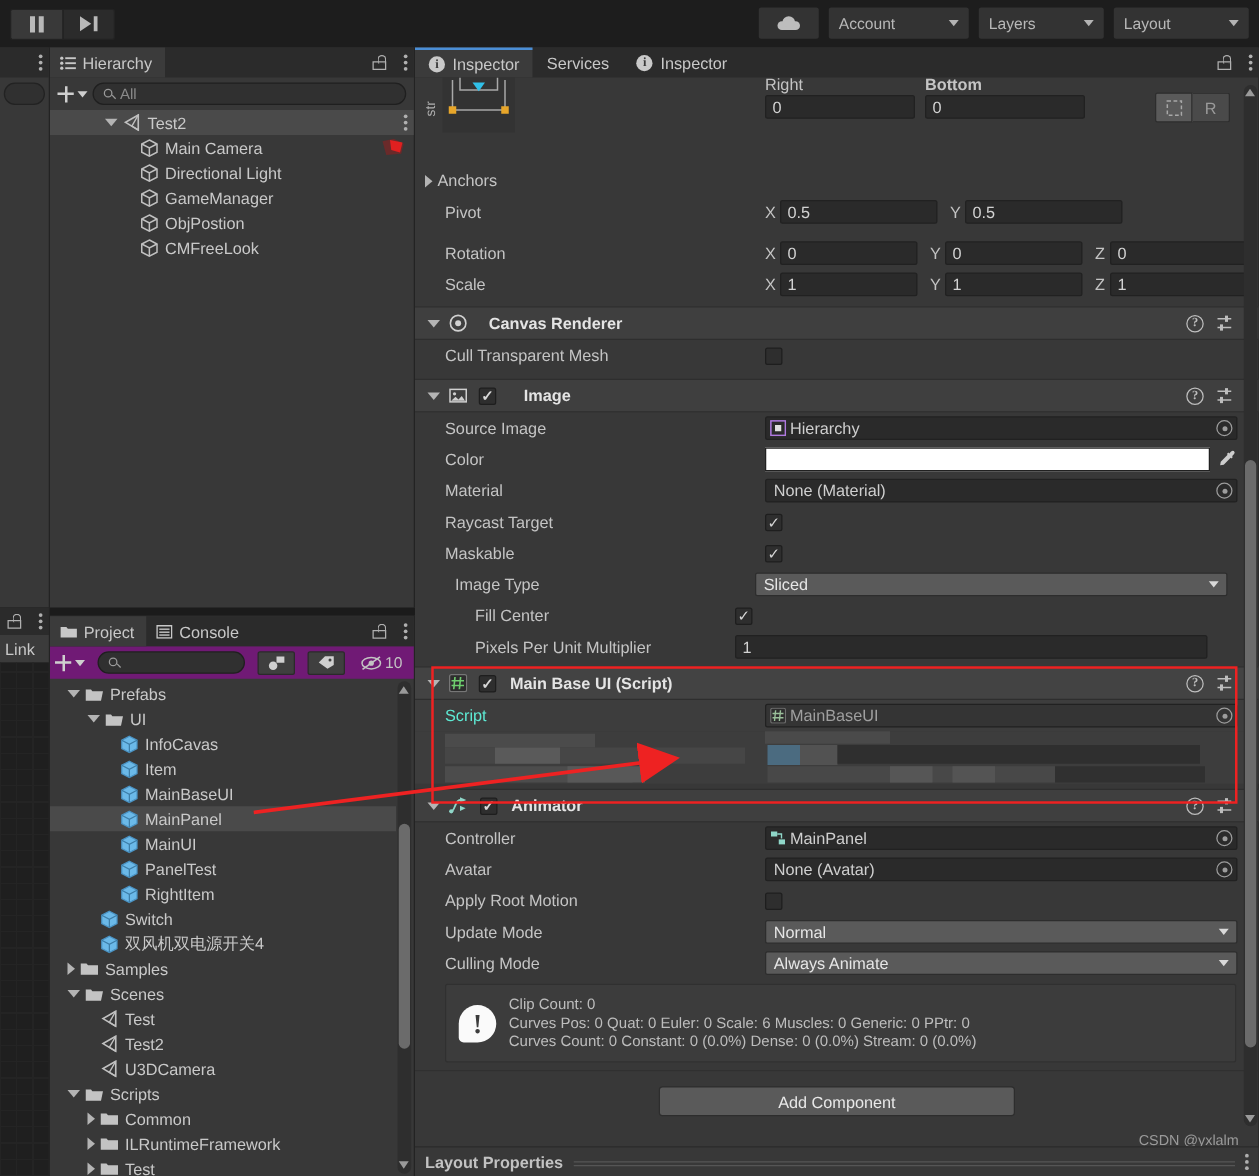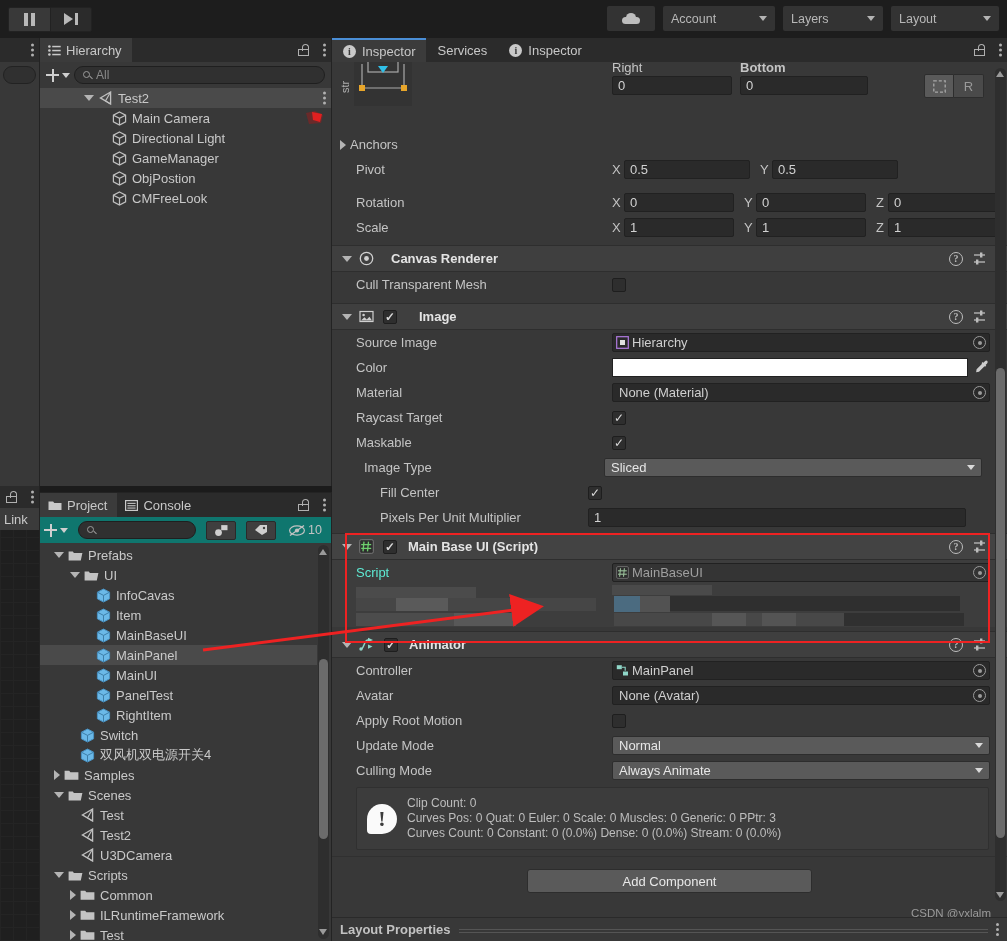--- a/index.html
+++ b/index.html
@@ -127,21 +127,21 @@
   .ic-scene svg, .ic-cube svg, .ic-folder svg { display:block; }
   .ic-cube { width:15px;height:15px;margin-right:5px;flex:0 0 auto; }
   .ic-folder { width:15px;height:13px;margin-right:5px;flex:0 0 auto; }
   .cam-badge { position:absolute; right:8px; top:2px; width:18px;height:14px; }
 
   
   .proj {
     position:absolute; left:40px; top:492px; width:292px; height:449px;
     background:#383838; border-right:1px solid #232323; border-top:1px solid #232323;
   }
-  .proj-toolbar { height:26px; display:flex; align-items:center; gap:10px; padding:0 4px; background:#0f766e; }
+  .proj-toolbar { height:26px; display:flex; align-items:center; gap:10px; padding:0 4px; background:#701a75; }
   .pt-ibtn { width:30px; height:19px; background:#3f3f3f; border:1px solid #2a2a2a; display:flex;align-items:center;justify-content:center; border-radius:2px; }
   .pt-count { display:flex; align-items:center; gap:2px; color:#c3c3c3; font-size:12.5px; padding:0 2px; }
   .proj-list { position:absolute; left:0; right:14px; top:52px; bottom:0; overflow:hidden; }
   .prow { height:20px; display:flex; align-items:center; font-size:13px; color:#c9c9c9; }
   .prow.sel { background:#4a4a4a; }
   .tri-r { width:0;height:0;border-top:5px solid transparent;border-bottom:5px solid transparent;border-left:6px solid #b4b4b4; margin-right:4px; flex:0 0 auto;}
   .tri-d { width:0;height:0;border-left:5px solid transparent;border-right:5px solid transparent;border-top:6px solid #b4b4b4; margin-right:4px; flex:0 0 auto;}
   .tri-sp { width:6px; margin-right:4px; flex:0 0 auto; }
   .vscroll {
     position:absolute; right:2px; width:11px; background:#2e2e2e; border-radius:6px;
@@ -1017,21 +1017,21 @@
         <span class="dd" style="width:378px">
           <span>Always Animate</span>
           <span class="caret"></span>
         </span>
       </div>
 
       <div class="info-box">
         <div class="warn-ic">!</div>
         <div class="lines">
           <div>Clip Count: 0</div>
-          <div>Curves Pos: 0 Quat: 0 Euler: 0 Scale: 0 Muscles: 0 Generic: 0 PPtr: 3</div>
+          <div>Curves Pos: 0 Quat: 0 Euler: 0 Scale: 6 Muscles: 0 Generic: 0 PPtr: 0</div>
           <div>Curves Count: 0 Constant: 0 (0.0%) Dense: 0 (0.0%) Stream: 0 (0.0%)</div>
         </div>
       </div>
 
       <div class="divider-line" style="margin-top:6px"></div>
       <div class="addcomp-wrap">
         <div class="addcomp">Add Component</div>
       </div>
     </div>
 

